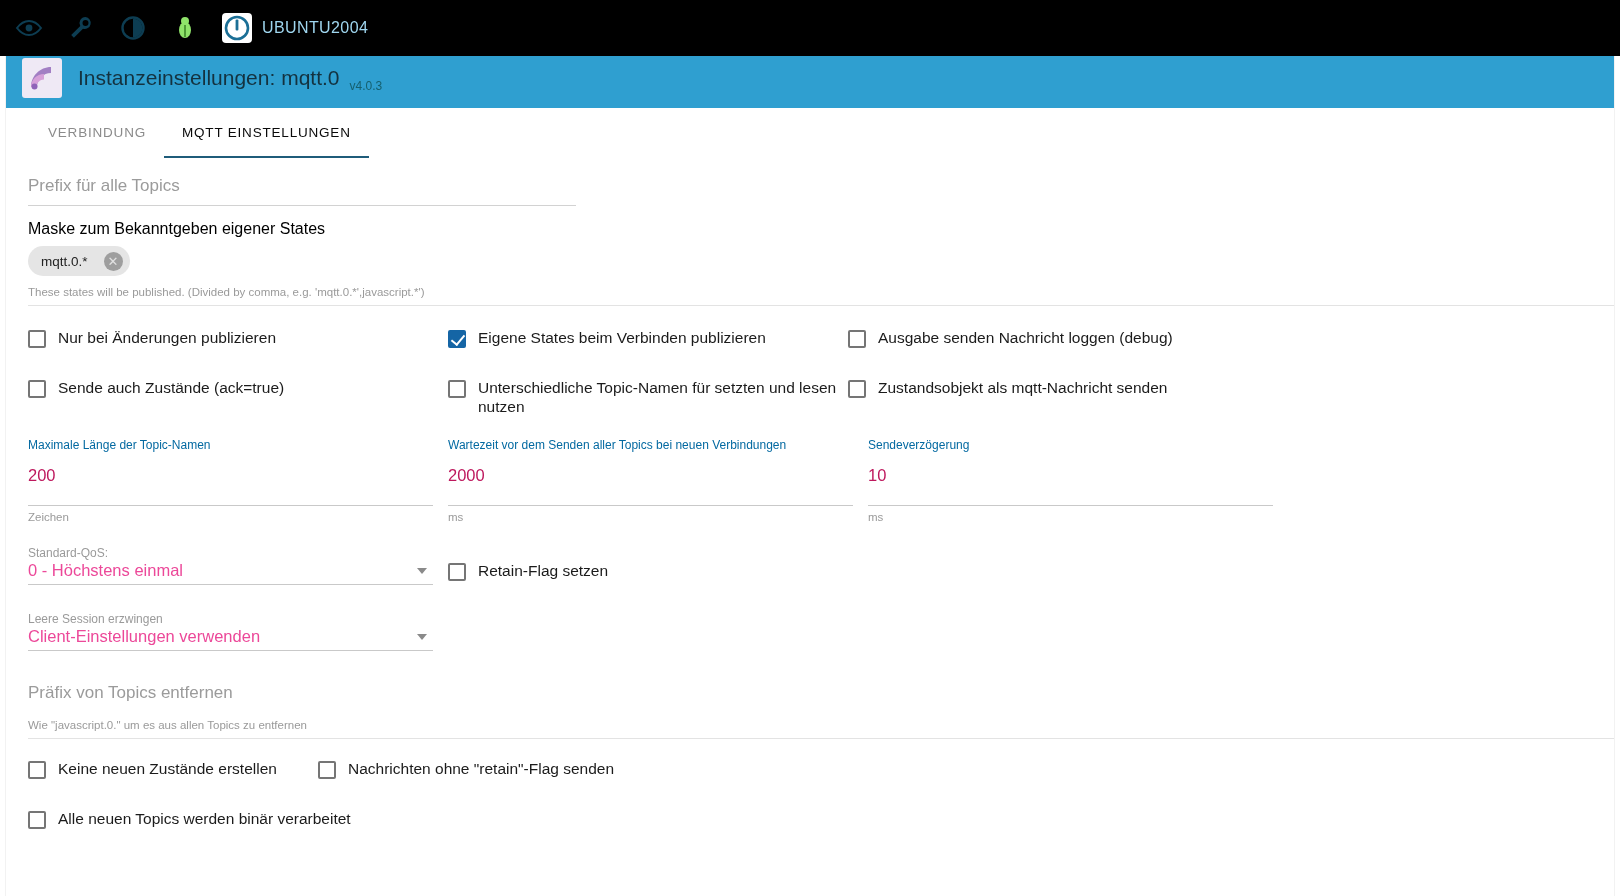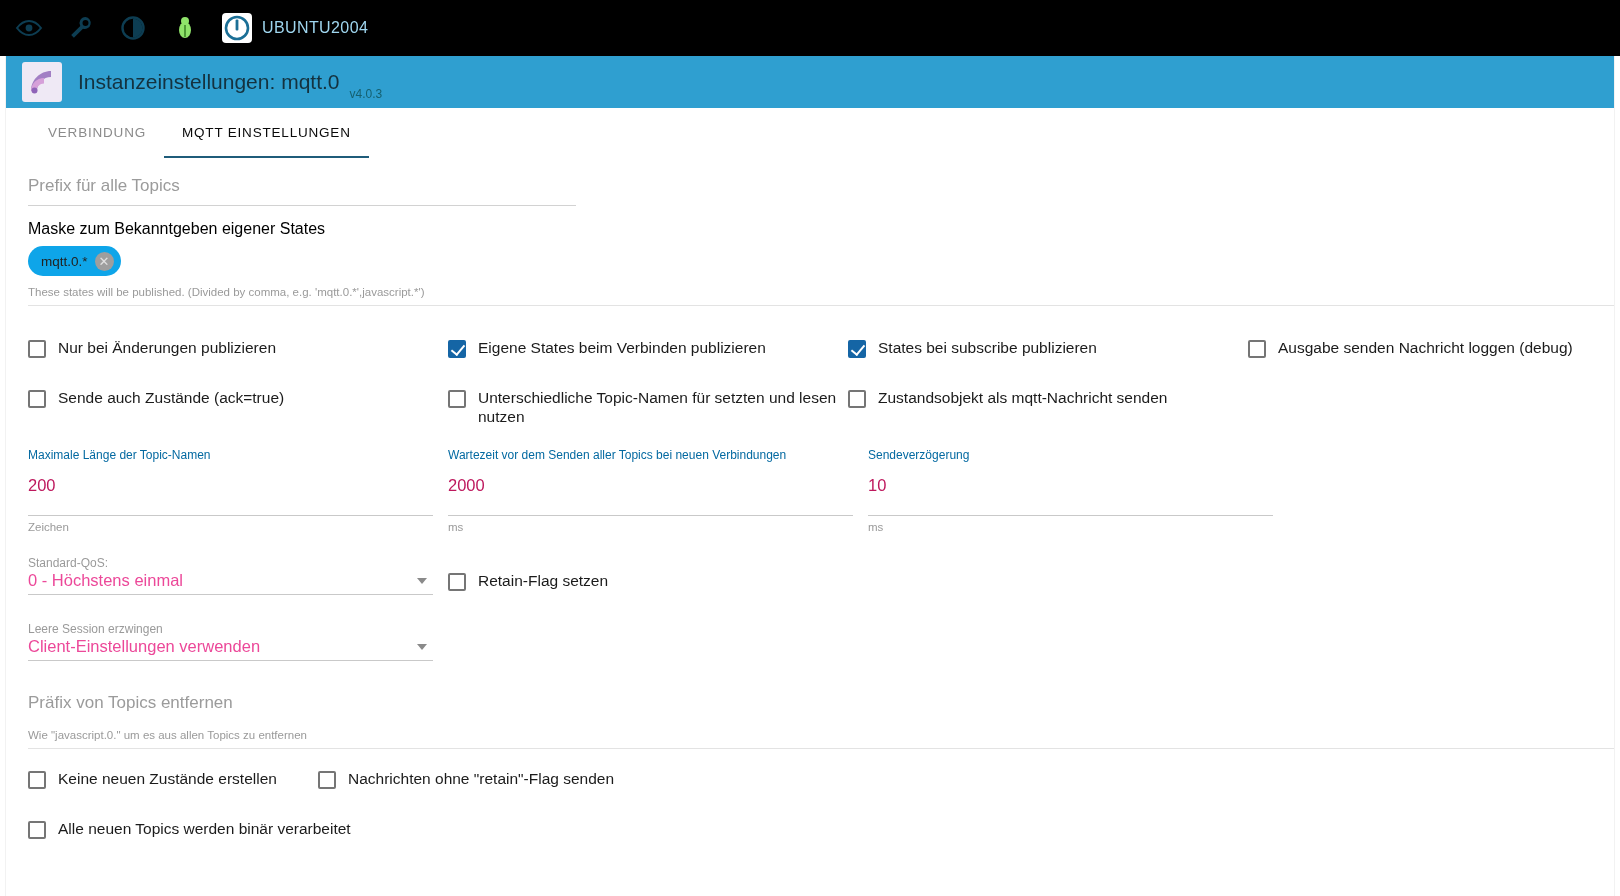--- a/index.html
+++ b/index.html
@@ -45,21 +45,21 @@
     margin-left: 6px;
     height: 840px;
     background: #fff;
     box-shadow: 0 0 0 1px rgba(0,0,0,.05);
   }
   .win-header {
     height: 52px;
     background: #2f9fd0;
     display: flex;
     align-items: center;
-    padding: 0 0 0 16px;
+    padding: 0 0 8px 16px;
     gap: 16px;
   }
   .app-logo {
     width: 40px; height: 40px;
     background: #efe9f5;
     border-radius: 3px;
     display: flex; align-items: center; justify-content: center;
   }
   .app-logo svg { display:block; }
   .win-title {
@@ -116,22 +116,22 @@
   .prefix-field .ph {
     font-size: 17px;
     color: #9b9b9b;
     padding-bottom: 9px;
   }
 
   .mask-block { margin-bottom: 6px; }
   .chip {
     display: inline-flex;
     align-items: center;
-    gap: 7px;
-    background: #0ea5e9;
+    gap: 16px;
+    background: #e5e5e5;
     border-radius: 16px;
     height: 30px;
     padding: 0 7px 0 13px;
     font-size: 13.5px;
     color: #222;
     margin-top: 8px;
   }
   .chip .x {
     width: 19px; height: 19px;
     border-radius: 50%;
@@ -148,21 +148,21 @@
     border-bottom: 1px solid #e3e3e3;
     padding: 10px 0 7px 0;
     margin-right: -22px;
   }
 
   
   .cb-grid {
     display: grid;
     grid-template-columns: 420px 400px 400px auto;
     align-items: start;
-    margin-top: 32px;
+    margin-top: 22px;
   }
   .cb {
     display: flex;
     align-items: flex-start;
     gap: 12px;
     font-size: 15.5px;
     color: #1b1b1b;
     cursor: pointer;
     padding-right: 10px;
     min-height: 32px;
@@ -346,24 +346,20 @@
     </div>
 
     <div class="cb-grid">
       <div class="cb">
         <span class="box"></span>
         <span class="txt">Nur bei Änderungen publizieren</span>
       </div>
       <div class="cb checked">
         <span class="box"></span>
         <span class="txt">Eigene States beim Verbinden publizieren</span>
-      </div>
-      <div class="cb checked">
-        <span class="box"></span>
-        <span class="txt">States bei subscribe publizieren</span>
       </div>
       <div class="cb">
         <span class="box"></span>
         <span class="txt">Ausgabe senden Nachricht loggen (debug)</span>
       </div>
     </div>
 
     <div class="cb-grid row2">
       <div class="cb">
         <span class="box"></span>

